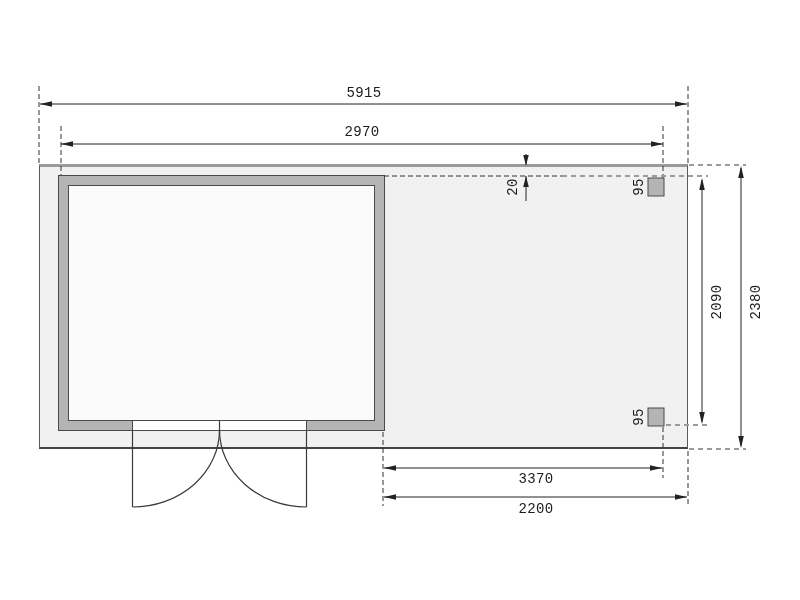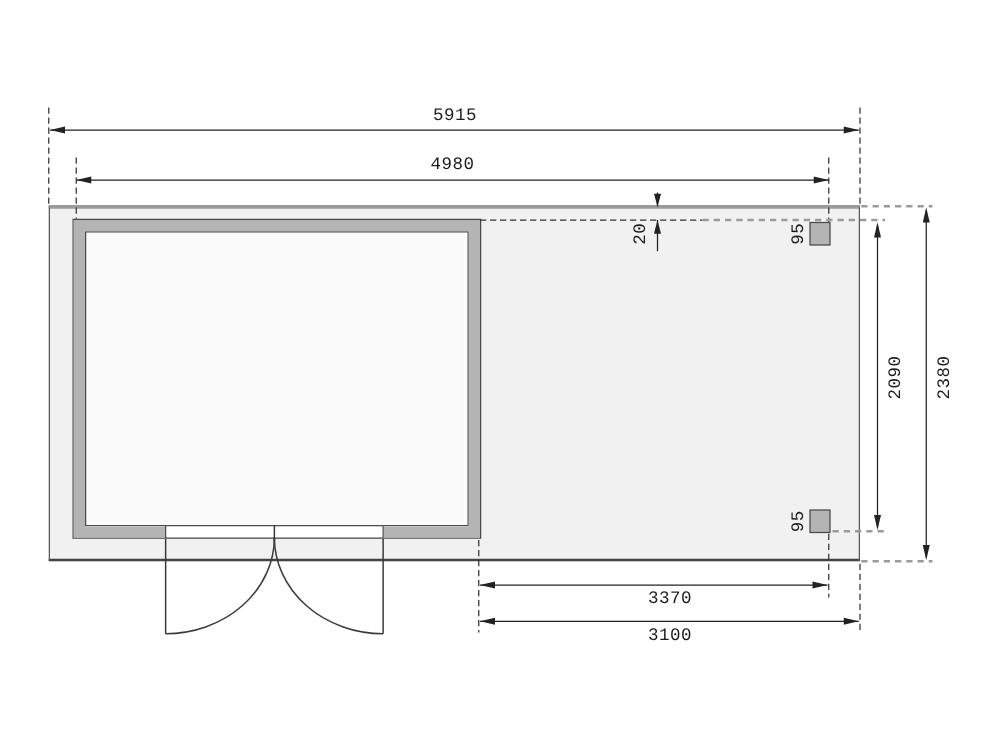--- a/index.html
+++ b/index.html
@@ -109,22 +109,22 @@
     <g stroke="#3a3a3a" stroke-width="1.2" fill="none">
       <path d="M132.5 431 V507"></path>
       <path d="M306.5 431 V507"></path>
       <path d="M219.5 420 V433"></path>
       <path d="M219.5 430 A87 77 0 0 1 132.5 507"></path>
       <path d="M219.5 430 A87 77 0 0 0 306.5 507"></path>
     </g>
   </svg>
 
   <div class="lbl" style="left:364px;top:93px;">5915</div>
-  <div class="lbl" style="left:362px;top:132px;">4980</div>
+  <div class="lbl" style="left:362px;top:132px;">2970</div>
   <div class="lbl v" style="left:513px;top:187px;">20</div>
   <div class="lbl v" style="left:639px;top:187px;">95</div>
   <div class="lbl v" style="left:639px;top:417px;">95</div>
   <div class="lbl v" style="left:717px;top:302px;">2090</div>
   <div class="lbl v" style="left:756px;top:302px;">2380</div>
   <div class="lbl" style="left:536px;top:479px;">3370</div>
-  <div class="lbl" style="left:536px;top:509px;">3100</div>
+  <div class="lbl" style="left:536px;top:509px;">2200</div>
 
 </div>
 
 </body></html>

